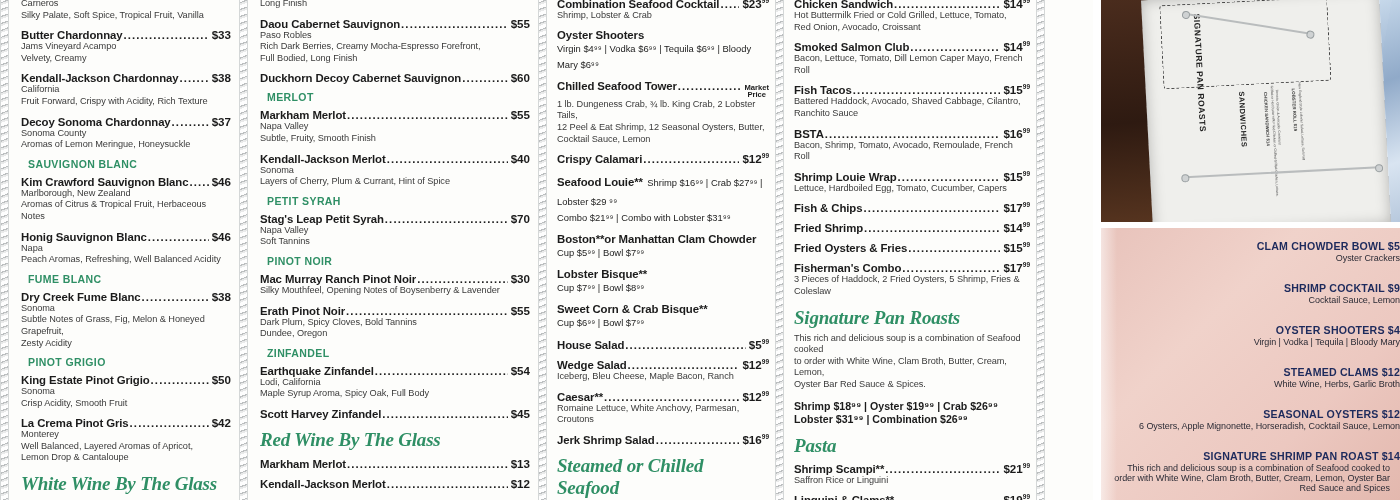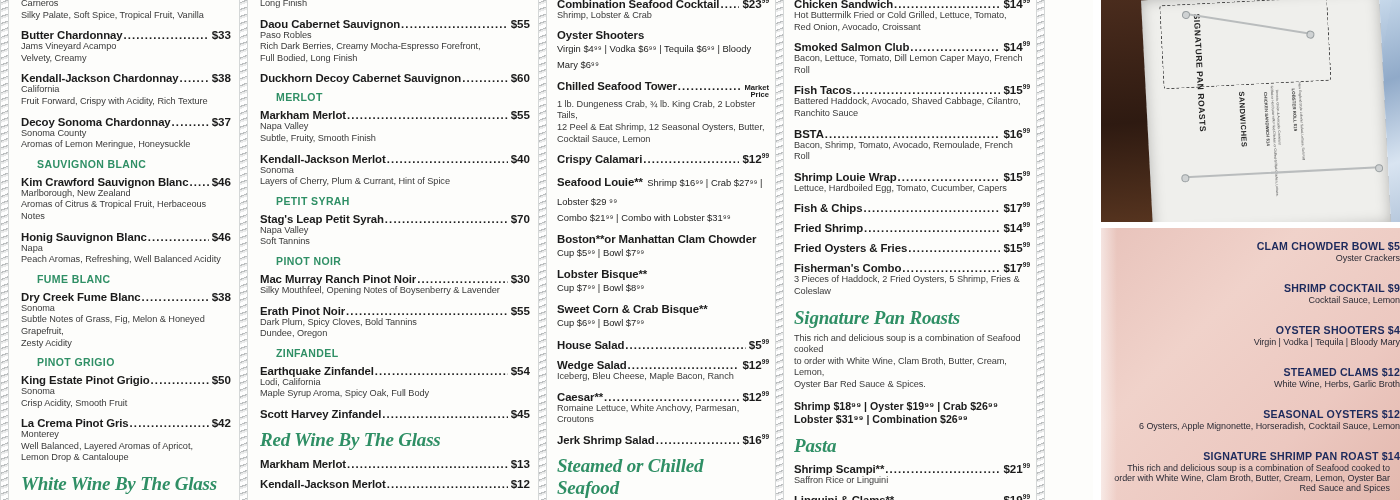--- a/index.html
+++ b/index.html
@@ -15,34 +15,34 @@
      border-left:1px solid #d2d5d6; border-right:1px solid #d2d5d6; opacity:.95; }
 
   .col { position:relative; height:500px; overflow:hidden; padding-top:0; }
   .c1 { width:230px; padding:0 8px 0 12px; }
   .c2 { width:290px; padding:0 8px 0 12px; }
   .c3 { width:228px; padding:0 6px 0 10px; }
   .c4 { width:252px; padding:0 6px 0 10px; }
 
   
   .head-section { color:#2f8f65; font-family:"Liberation Sans", sans-serif; font-weight:bold;
-     font-size:10.5px; letter-spacing:.4px; margin:7px 16px 1px; }
+     font-size:10.5px; letter-spacing:.4px; margin:7px 7px 1px; }
   .head-script { color:#2f8f65; font-family:"Liberation Serif", serif; font-weight:bold;
      font-style:italic; font-size:19px; letter-spacing:-.2px; margin:9px 0 4px; }
 
   .item { margin-top:7px; }
   .item.tight { margin-top:5px; }
   .row { display:flex; align-items:baseline; width:100%; }
   .nm { font-weight:bold; font-size:11.4px; color:#1b1b1b; white-space:nowrap; letter-spacing:-.1px; }
   .dots { flex:1 1 auto; overflow:hidden; white-space:nowrap; color:#1b1b1b;
      font-weight:bold; font-size:11.4px; letter-spacing:1.1px; margin:0 1px; }
   .pr { font-weight:bold; font-size:11.6px; color:#1b1b1b; white-space:nowrap; padding-left:2px; }
   .pr sup { font-size:6.5px; vertical-align:super; }
   .mkt { font-weight:bold; font-size:7.6px; line-height:7.6px; color:#1b1b1b; white-space:nowrap;
-     text-align:right; padding-left:2px; }
+     text-align:center; padding-left:2px; }
   .desc { font-size:9.2px; color:#3a3a3a; line-height:11.6px; letter-spacing:-.05px; }
   .sub { font-size:9.4px; color:#222; line-height:16px; }
   .inline-price { font-weight:bold; font-size:10.6px; color:#1b1b1b; line-height:13px; }
   .glassrow { margin-top:6.5px; }
 
   
   .photos { position:relative; width:307px; height:500px; background:#ffffff; }
   .ph { position:absolute; left:8px; width:299px; overflow:hidden; }
   .ph-top { top:0; height:222px; background:linear-gradient(100deg,#3a2218 0 9%,#4a2d1f 9% 13%,#e9e9e7 13% 74%,#cfd9e6 74% 86%,#9db4cf 86% 100%); }
   .ph-bot { top:228px; height:272px; background:linear-gradient(135deg,#e8c3bb 0%,#f0d2ca 35%,#ecc8c0 70%,#e3b8ae 100%); }

